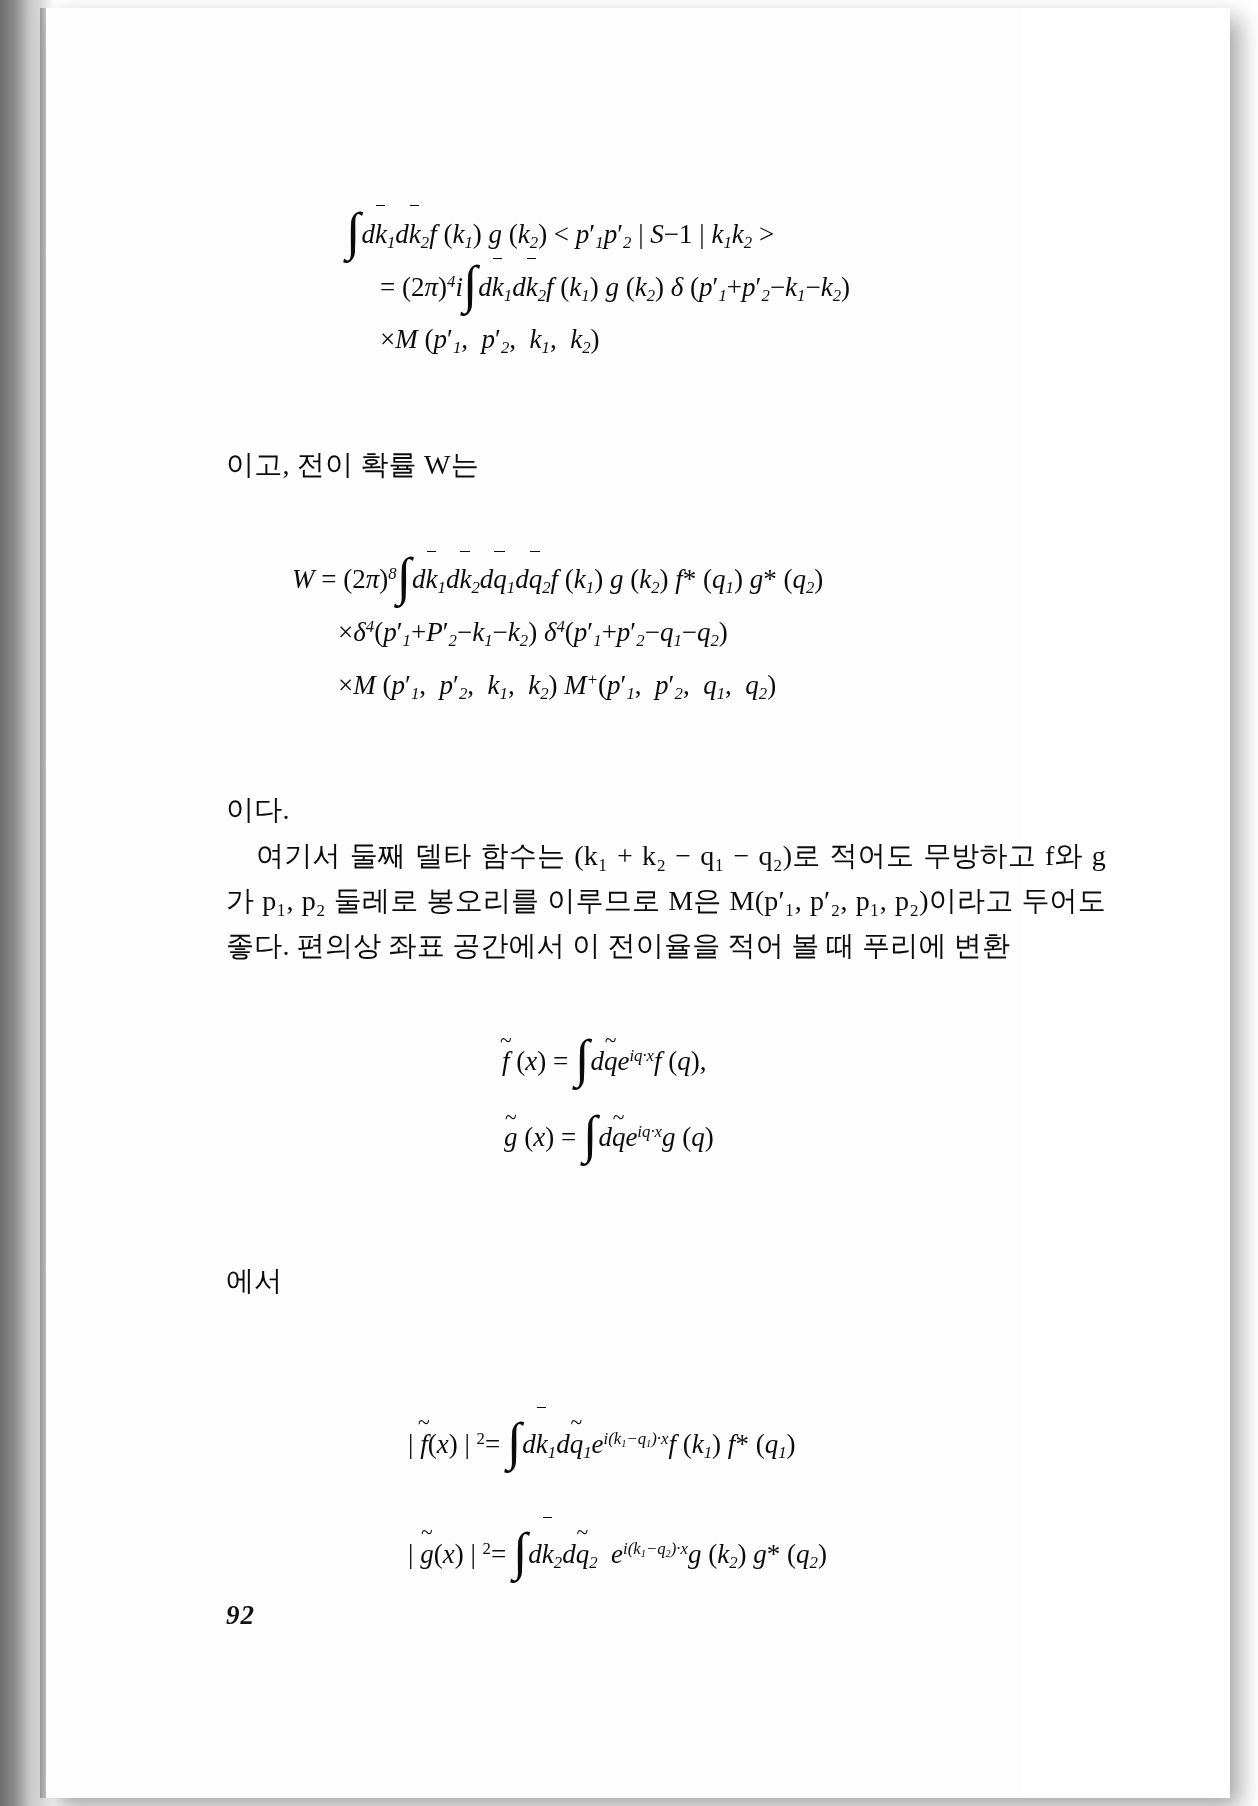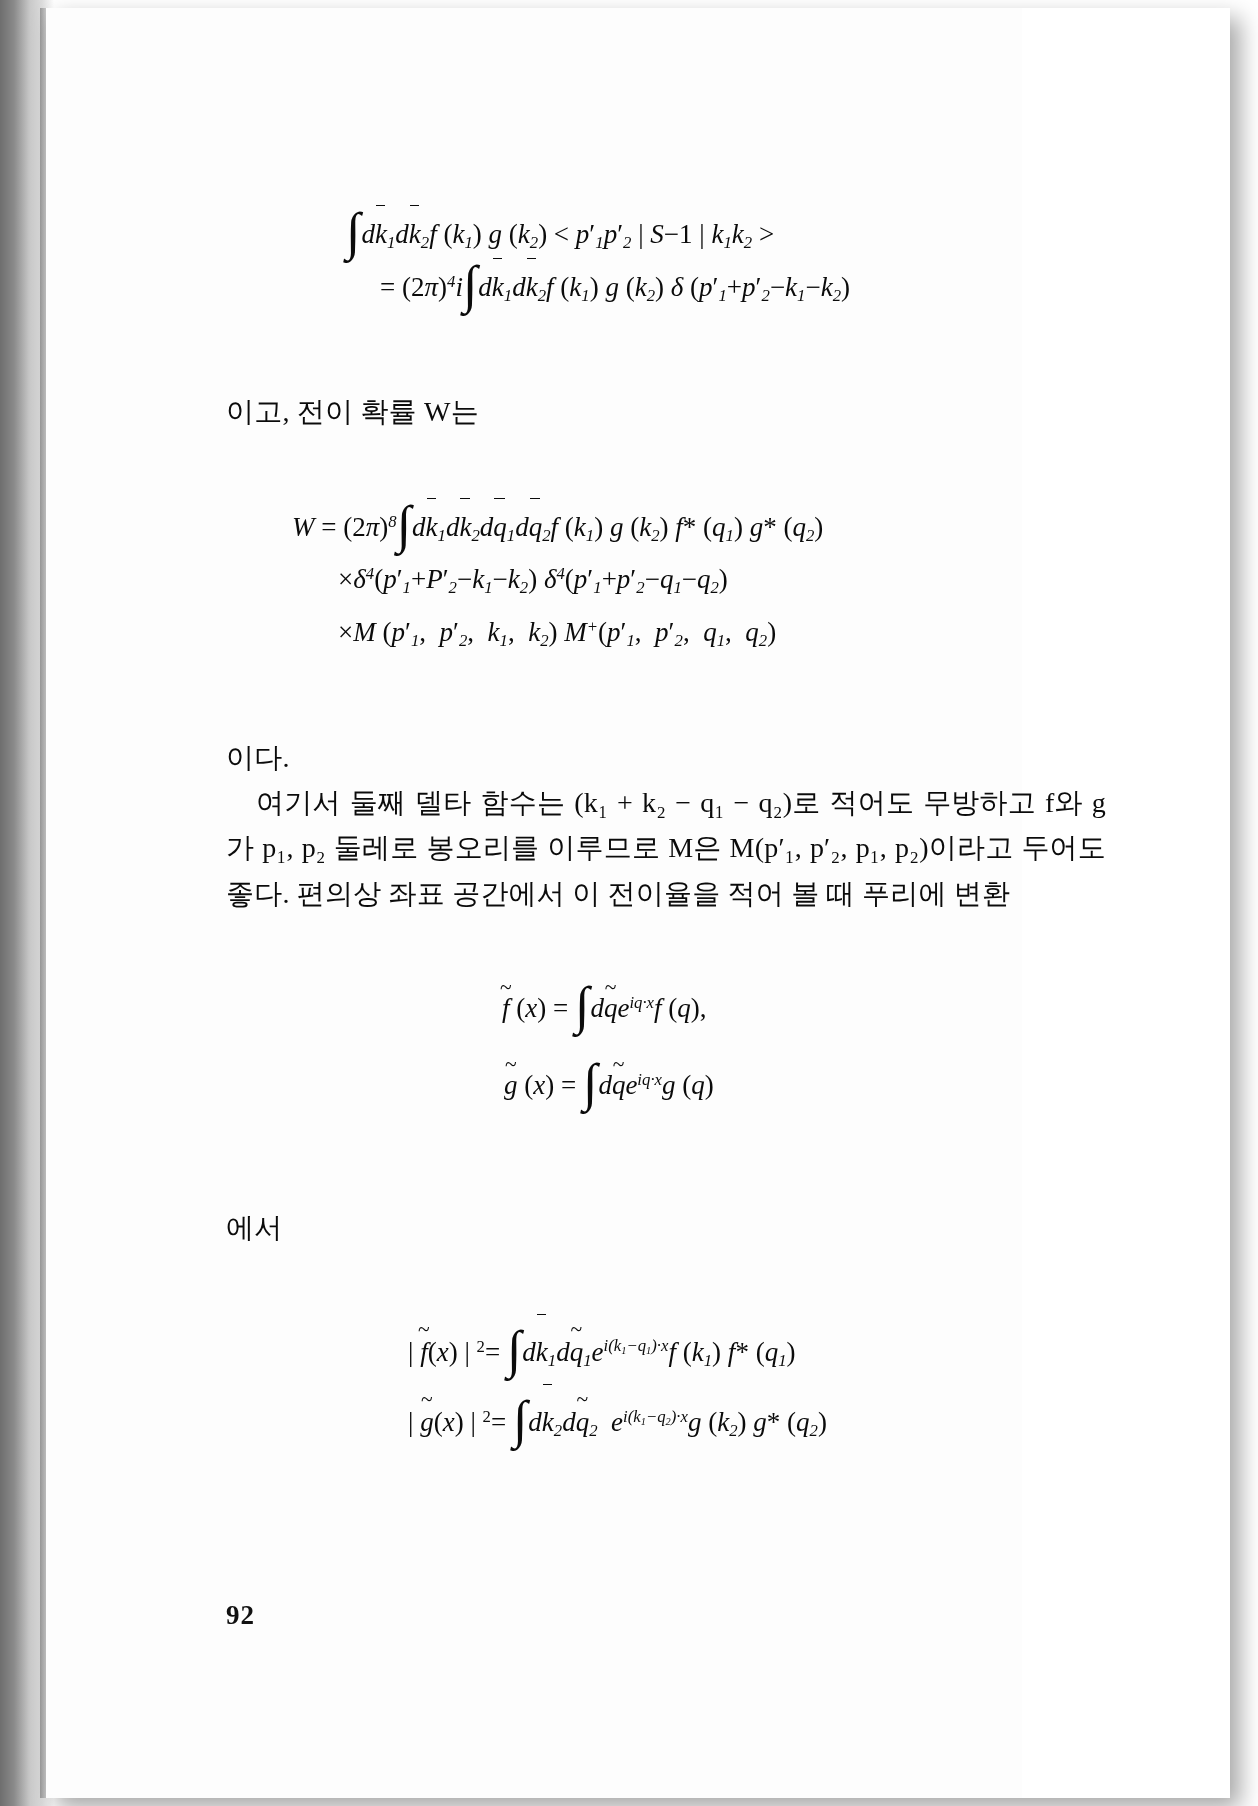--- a/index.html
+++ b/index.html
@@ -122,52 +122,56 @@
   .prm { font-style: normal; }
 
   
   .m1 { margin-left: 120px; }
   .m1 .l2, .m1 .l3 { padding-left: 34px; }
   .m2 { margin-left: 66px; }
   .m2 .l2, .m2 .l3 { padding-left: 46px; }
   .m3 { margin-left: 276px; font-family: Liberation Serif, serif; }
   .m3 .l2 { padding-left: 2px; margin-top: 24px; }
   .m4 { margin-left: 182px; }
-  .m4 .line { line-height: 2.6; }
+  .m4 .line { line-height: 2.6; margin-top: 40px; }
 
   
   .folio {
     position: absolute;
     left: 180px;
     top: 1592px;
     font-family: "Liberation Serif", serif;
     font-weight: bold;
     font-size: 27px;
     color: #111;
     letter-spacing: 1px;
+    font-style: italic;
   }
 </style>
 </head>
 <body>
 
 <div class="page-wrap">
   <div class="page-edge-left"></div>
 
   <div class="page-sheet">
     <div class="page-inner">
 
       <div class="content">
 
         <div class="math m1">
           <div class="line l1">
             <span class="intg">∫</span><span class="it">d</span><span class="it ovl">k</span><sub>1</sub><span class="it">d</span><span class="it ovl">k</span><sub>2</sub><span class="it">f</span>&nbsp;(<span class="it">k</span><sub>1</sub>)&nbsp;<span class="it">g</span>&nbsp;(<span class="it">k</span><sub>2</sub>)&nbsp;&lt;&nbsp;<span class="it">p</span><span class="prm">′</span><sub>1</sub><span class="it">p</span><span class="prm">′</span><sub>2</sub>&nbsp;|&nbsp;<span class="it">S</span>−1&nbsp;|&nbsp;<span class="it">k</span><sub>1</sub><span class="it">k</span><sub>2</sub>&nbsp;&gt;
           </div>
           <div class="line l2">
             =&nbsp;(2<span class="it">π</span>)<sup>4</sup><span class="it">i</span><span class="intg">∫</span><span class="it">d</span><span class="it ovl">k</span><sub>1</sub><span class="it">d</span><span class="it ovl">k</span><sub>2</sub><span class="it">f</span>&nbsp;(<span class="it">k</span><sub>1</sub>)&nbsp;<span class="it">g</span>&nbsp;(<span class="it">k</span><sub>2</sub>)&nbsp;<span class="it">δ</span>&nbsp;(<span class="it">p</span><span class="prm">′</span><sub>1</sub>+<span class="it">p</span><span class="prm">′</span><sub>2</sub>−<span class="it">k</span><sub>1</sub>−<span class="it">k</span><sub>2</sub>)
           </div>
+          <div class="line l3">
+            ×<span class="it">M</span>&nbsp;(<span class="it">p</span><span class="prm">′</span><sub>1</sub>,&nbsp;&nbsp;<span class="it">p</span><span class="prm">′</span><sub>2</sub>,&nbsp;&nbsp;<span class="it">k</span><sub>1</sub>,&nbsp;&nbsp;<span class="it">k</span><sub>2</sub>)
+          </div>
         </div>
 
         <div class="gap-m"></div>
 
         <div class="para noindent">이고, 전이 확률 W는</div>
 
         <div class="gap-l"></div>
 
         <div class="math m2">
           <div class="line l1">

